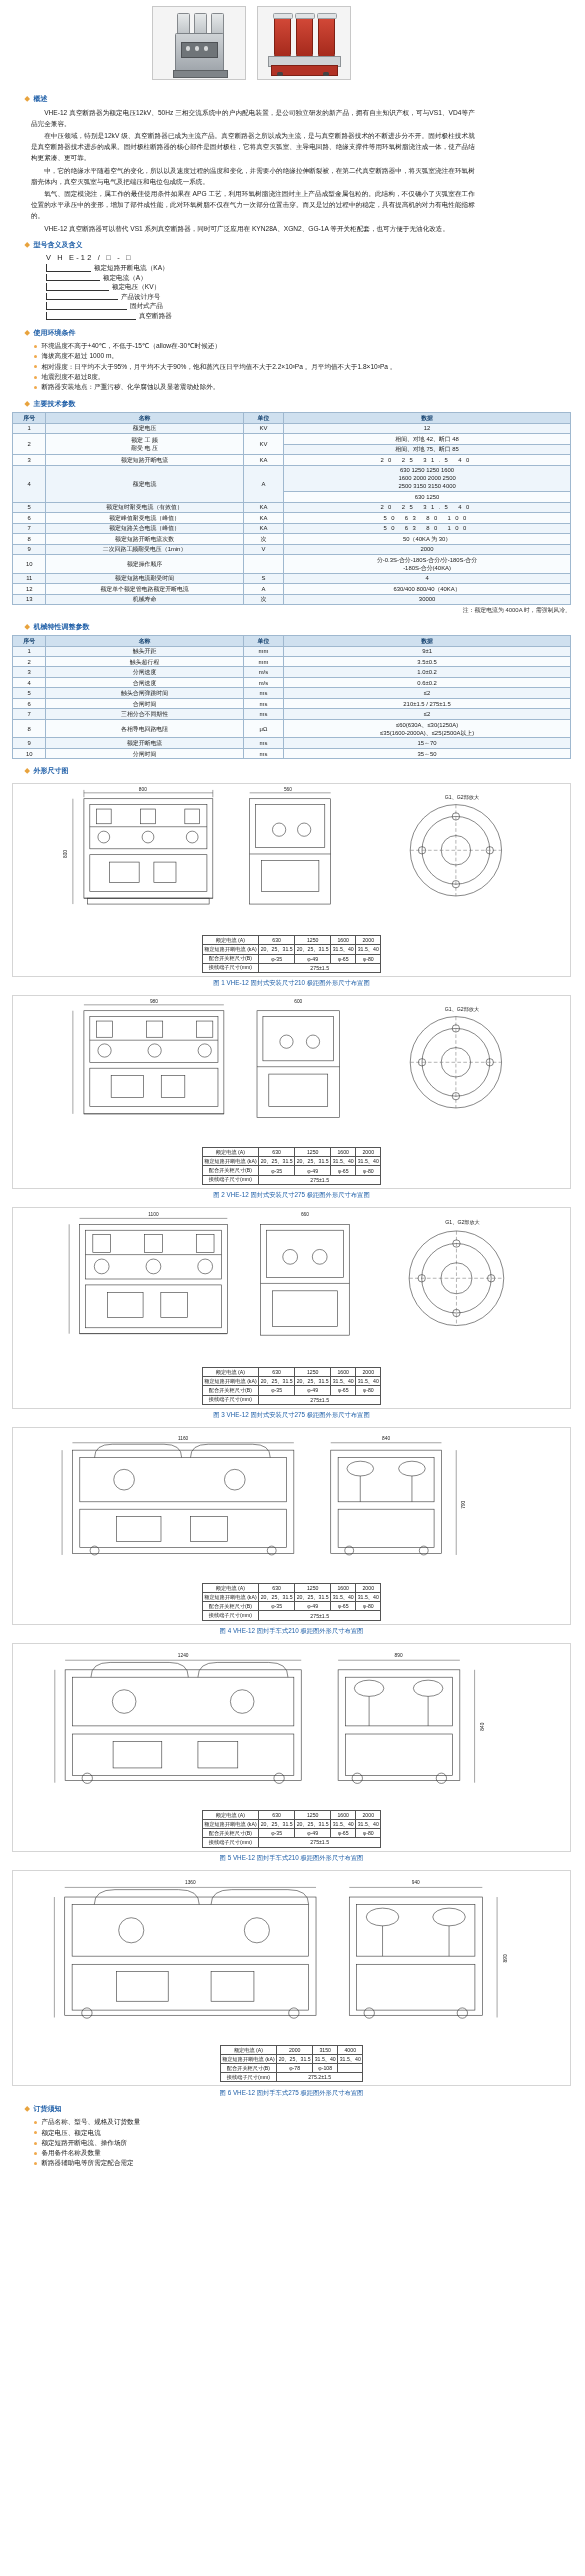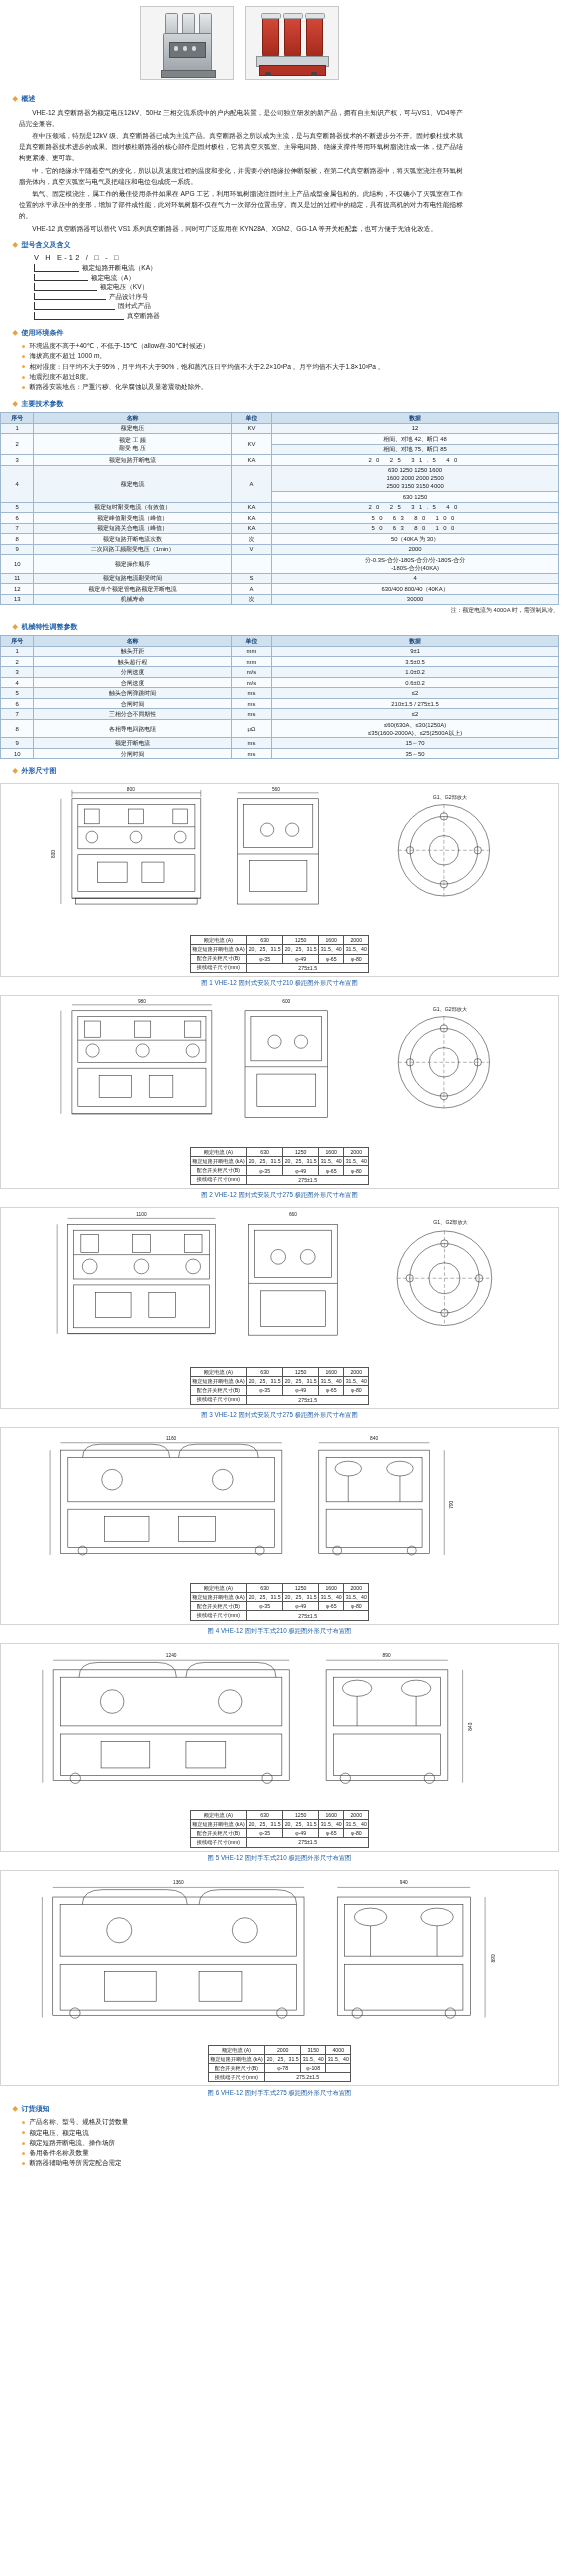--- a/index.html
+++ b/index.html
@@ -4,21 +4,21 @@
 <style>
   html,body{margin:0;padding:0;}
   body{
     width:586px;
     background:#ffffff;
     font-family:"Liberation Sans","DejaVu Sans",sans-serif;
     font-size:6.6px;
     color:#1a1a1a;
     -webkit-font-smoothing:antialiased;
   }
-  .page{width:479px;position:relative;padding-bottom:14.8px;}
+  .page{width:479px;position:relative;padding-bottom:14.8px;padding-left:12px;}
 
   
   .photos{display:flex;gap:10.3px;justify-content:center;padding:5.9px 0 7.4px 0;}
   .photo{
     width:92px;height:72px;border:0.7px solid #c8c8c8;background:#f4f4f4;
     position:relative;overflow:hidden;
   }
 
   
   .vcb{position:absolute;left:16.2px;top:4.4px;width:59px;height:64px;}

